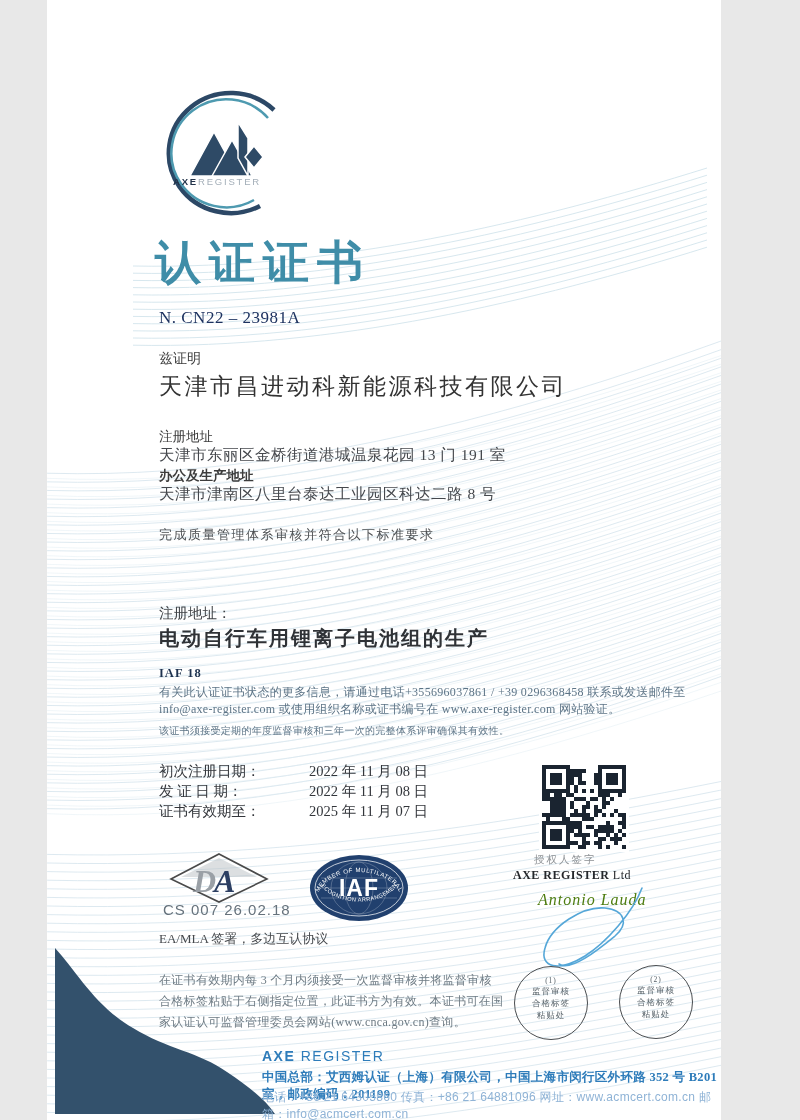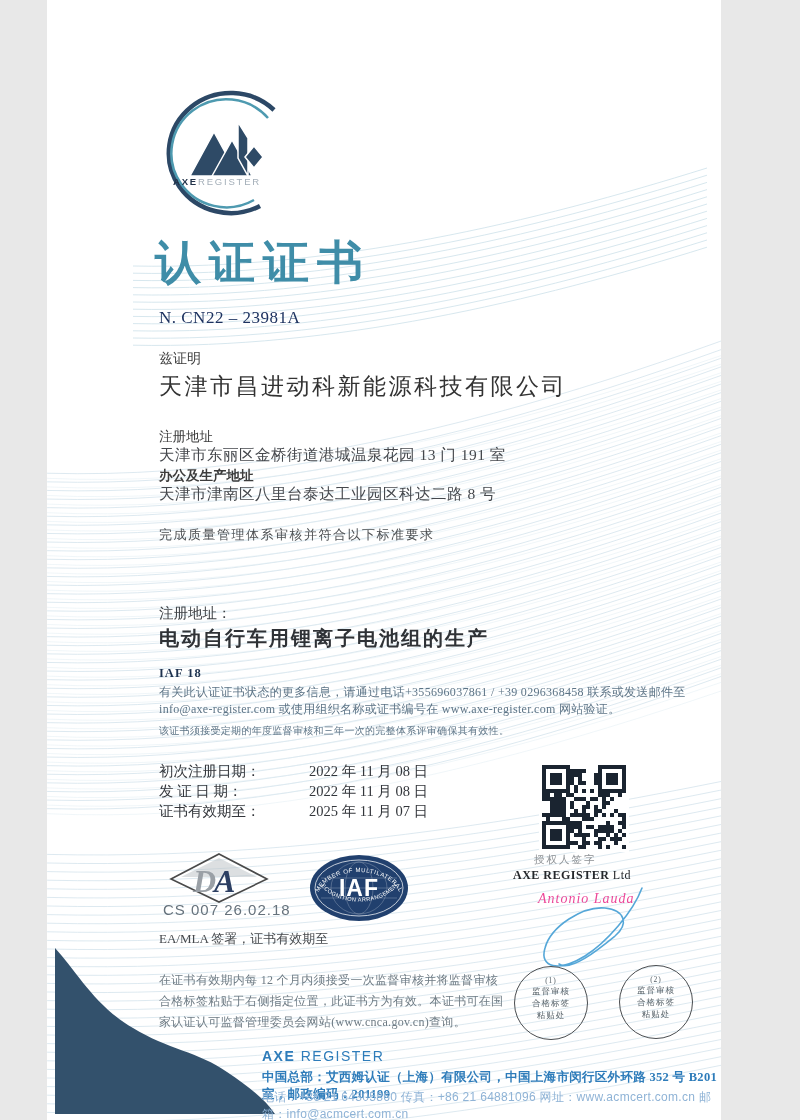--- a/index.html
+++ b/index.html
@@ -43,21 +43,21 @@
   .qr{left:492px;top:762px;}
 
   .da{left:122px;top:852px;}
   .cs{left:116px;top:901px;font-size:15px;color:#66727c;letter-spacing:1px;
       font-family:"Liberation Sans",sans-serif;}
   .eamla{left:112px;top:930px;font-size:13px;color:#46494d;}
 
   .sig-label{left:487px;top:853px;font-size:10.5px;color:#8b8f93;letter-spacing:2px;}
   .sig-co{left:466px;top:868px;font-size:12px;color:#24272b;letter-spacing:.5px;}
   .sig-co .b{font-weight:bold;}
-  .sig-name{left:491px;top:891px;font-size:14px;font-style:italic;color:#ec4899;letter-spacing:1px;}
+  .sig-name{left:491px;top:891px;font-size:16px;font-style:italic;color:#4d7c0f;letter-spacing:1px;}
   .scribble{left:440px;top:880px;}
 
   .disc{font-size:12px;color:#6e7b84;letter-spacing:.3px;}
   .disc1{left:112px;top:972px;} .disc2{left:112px;top:993px;} .disc3{left:112px;top:1014px;}
 
   .sticker{width:72px;height:72px;border:1.5px solid #4a4d50;border-radius:50%;
            text-align:center;color:#566168;}
   .st1{left:467px;top:966px;} .st2{left:572px;top:965px;}
   .sticker .n{font-size:7.5px;display:block;margin-top:9px;letter-spacing:1px;}
   .sticker .t{font-size:8.5px;display:block;line-height:12px;letter-spacing:1px;}
@@ -421,31 +421,31 @@
     </defs>
     <text font-family="Liberation Sans,sans-serif" font-size="6" fill="#ffffff" letter-spacing="0.6">
       <textPath href="#iafTop" startOffset="50%" text-anchor="middle">MEMBER OF MULTILATERAL</textPath>
     </text>
     <text font-family="Liberation Sans,sans-serif" font-size="5.6" fill="#ffffff" letter-spacing="0.4">
       <textPath href="#iafBot" startOffset="50%" text-anchor="middle">RECOGNITION ARRANGEMENT</textPath>
     </text>
     <text x="50" y="42" text-anchor="middle" font-family="Liberation Sans,sans-serif" font-size="23" font-weight="bold" fill="#ffffff" letter-spacing="1">IAF</text>
   </svg>
 
-  <div class="abs eamla fg">EA/MLA 签署，证书有效期至</div>
+  <div class="abs eamla fg">EA/MLA 签署，多边互认协议</div>
 
   <div class="abs sig-label fg">授权人签字</div>
   <div class="abs sig-co fg"><span class="b">AXE REGISTER</span><span> Ltd</span></div>
   <div class="abs sig-name fg">Antonio Lauda</div>
   <svg class="abs scribble fg" width="200" height="110" viewBox="0 0 200 110">
     <path d="M155,8 C146,32 120,62 98,76 C72,92 52,88 58,68 C64,46 96,26 118,28
              C138,30 142,44 128,56 C112,69 84,92 72,84" fill="none" stroke="#55a7d8" stroke-width="1.6" stroke-linecap="round"></path>
   </svg>
 
-  <div class="abs disc disc1 fg">在证书有效期内每 12 个月内须接受一次监督审核并将监督审核</div>
+  <div class="abs disc disc1 fg">在证书有效期内每 3 个月内须接受一次监督审核并将监督审核</div>
   <div class="abs disc disc2 fg">合格标签粘贴于右侧指定位置，此证书方为有效。本证书可在国</div>
   <div class="abs disc disc3 fg">家认证认可监督管理委员会网站(www.cnca.gov.cn)查询。</div>
 
   <div class="abs sticker st1 fg">
     <span class="n">(1)</span>
     <span class="t">监督审核</span>
     <span class="t">合格标签</span>
     <span class="t">粘贴处</span>
   </div>
   <div class="abs sticker st2 fg">

